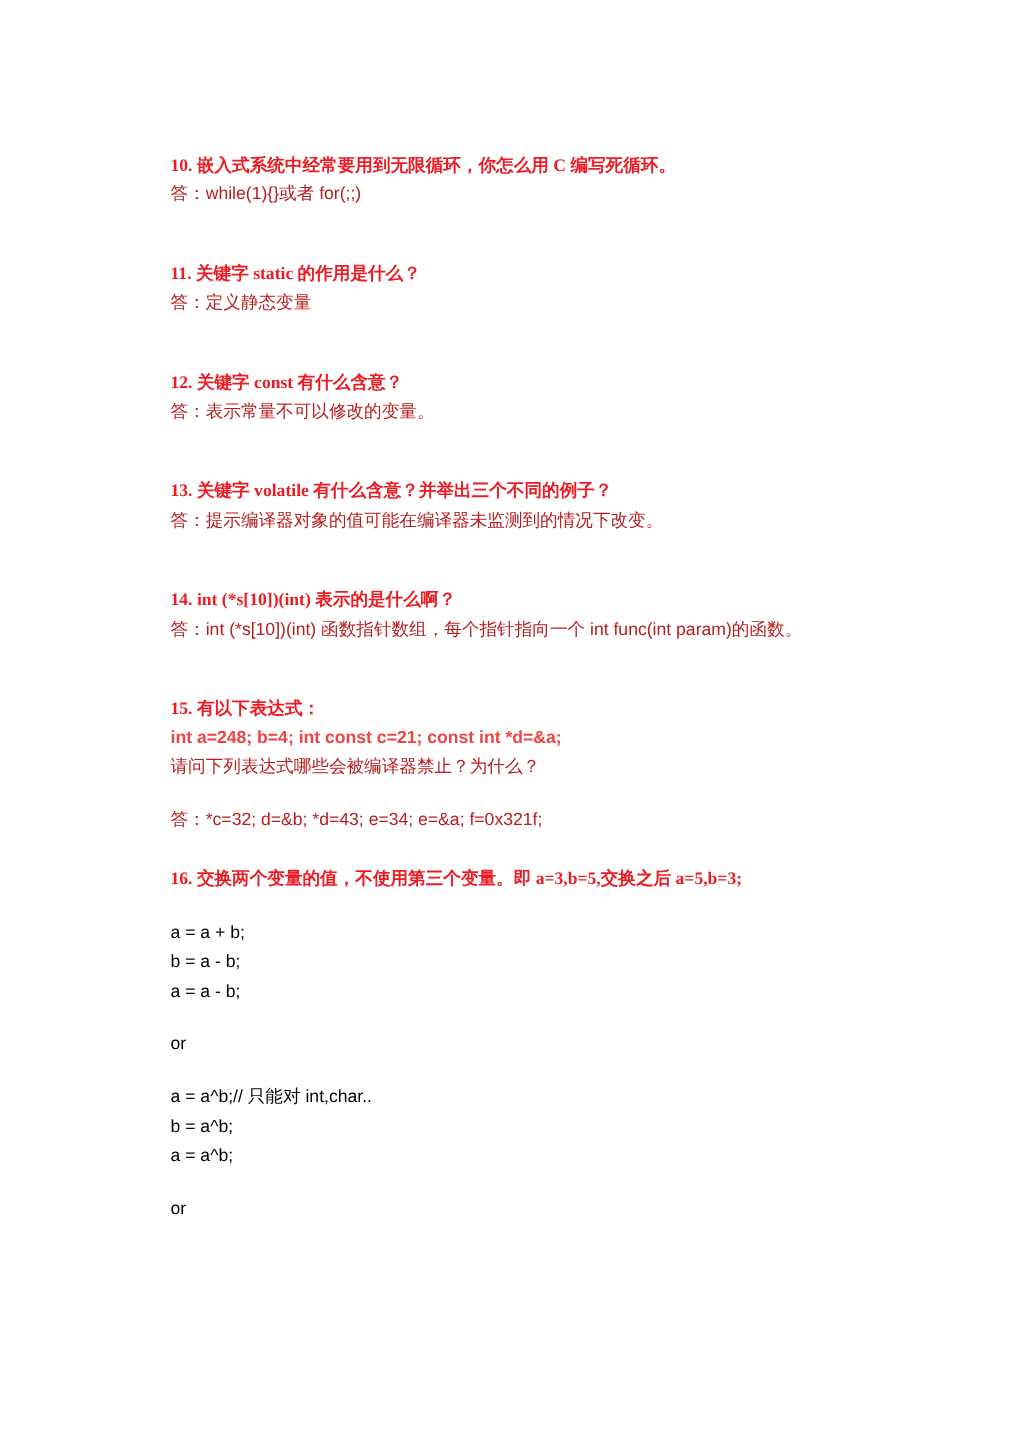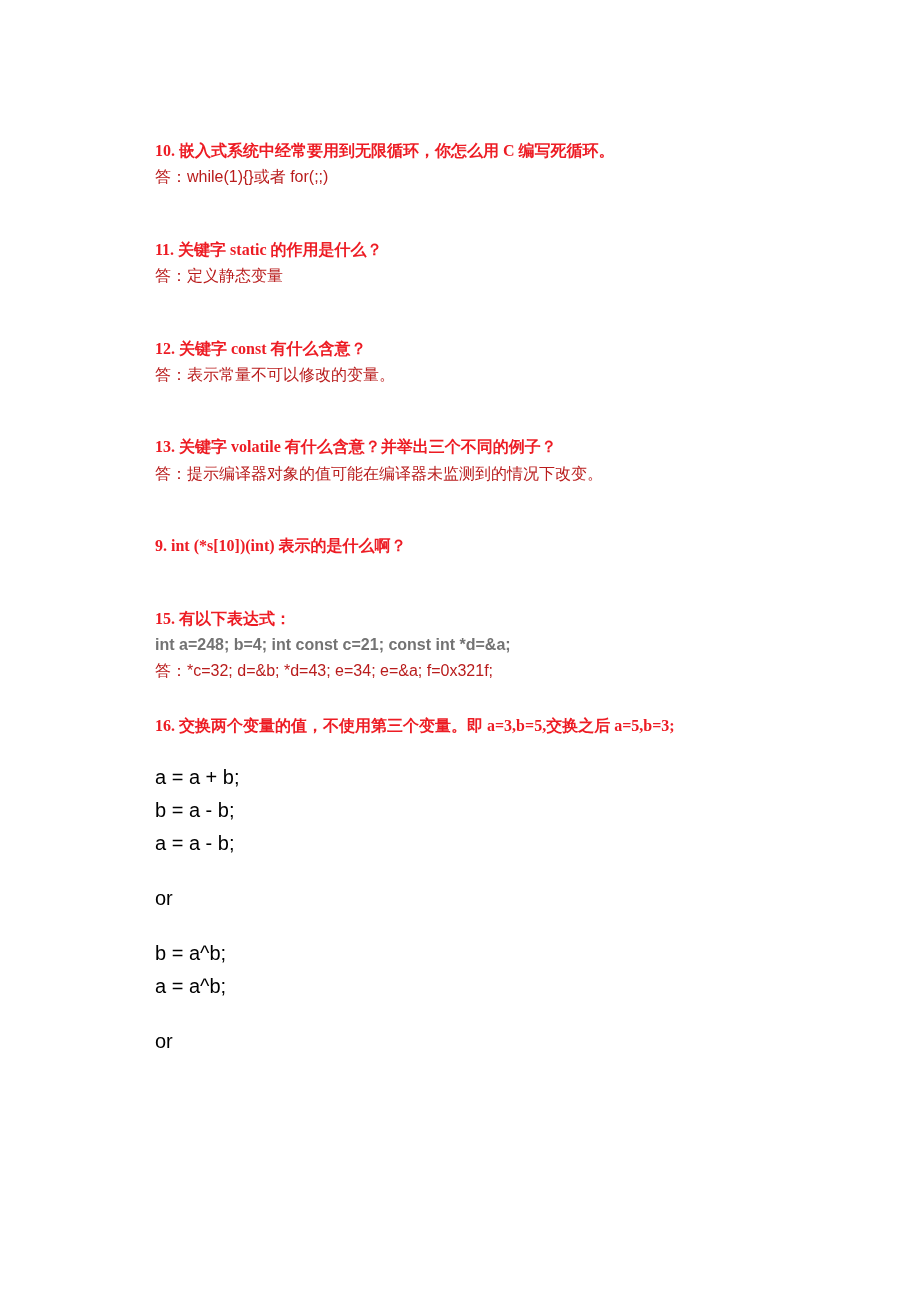--- a/index.html
+++ b/index.html
@@ -19,28 +19,28 @@
     font-weight: bold;
     font-size: 16px;
     font-family: Liberation Serif, serif;
   }
   .answer {
     color: #b91c1c;
     font-weight: normal;
     font-size: 16px;
   }
   .sub-red {
-    color: #737373;
+    color: #ef4444;
     font-weight: bold;
     font-size: 16px;
   }
   .para { margin-bottom: 22px; }
   .code-line {
     font-family: Arial, "SimSun", sans-serif;
-    font-size: 20px;
+    font-size: 16px;
     line-height: 1.65;
   }
   .q15-block { margin-bottom: 28px; }
   .q16-block { }
 </style>
 </head>
 <body>
 
 <div class="qa-block">
   <div class="question">10. 嵌入式系统中经常要用到无限循环，你怎么用 C 编写死循环。</div>
@@ -56,35 +56,38 @@
   <div class="question">12. 关键字 const 有什么含意？</div>
   <div class="answer">答：表示常量不可以修改的变量。</div>
 </div>
 
 <div class="qa-block">
   <div class="question">13. 关键字 volatile 有什么含意？并举出三个不同的例子？</div>
   <div class="answer">答：提示编译器对象的值可能在编译器未监测到的情况下改变。</div>
 </div>
 
 <div class="qa-block">
-  <div class="question">9. int (*s[10])(int) 表示的是什么啊？</div>
+  <div class="question">14. int (*s[10])(int) 表示的是什么啊？</div>
+  <div class="answer">答：int (*s[10])(int) 函数指针数组，每个指针指向一个 int func(int param)的函数。</div>
 </div>
 
 <div class="q15-block">
   <div class="question">15. 有以下表达式：</div>
   <div class="sub-red">int a=248; b=4; int const c=21; const int *d=&amp;a;</div>
+  <div class="answer para">请问下列表达式哪些会被编译器禁止？为什么？</div>
   <div class="answer">答：*c=32; d=&amp;b; *d=43; e=34; e=&amp;a; f=0x321f;</div>
 </div>
 
 <div class="q16-block">
   <div class="question para" style="">16. 交换两个变量的值，不使用第三个变量。即 a=3,b=5,交换之后 a=5,b=3;</div>
 
   <div class="code-line">a = a + b;</div>
   <div class="code-line">b = a - b;</div>
   <div class="code-line para">a = a - b;</div>
 
   <div class="code-line para">or</div>
 
+  <div class="code-line">a = a^b;// 只能对 int,char..</div>
   <div class="code-line">b = a^b;</div>
   <div class="code-line para">a = a^b;</div>
 
   <div class="code-line">or</div>
 </div>
 
 </body></html>

